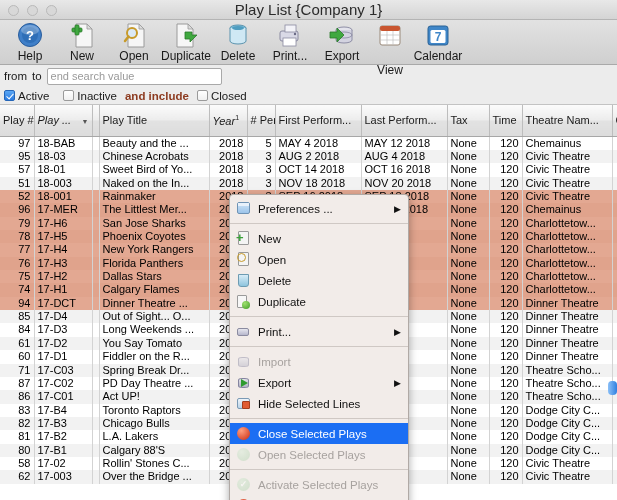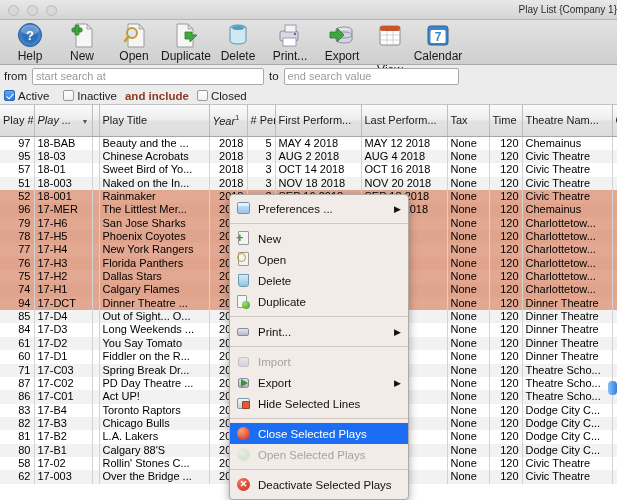--- a/index.html
+++ b/index.html
@@ -25,22 +25,22 @@
   .traffic {
     position: absolute; top: 5px; left: 8px;
     display: flex; gap: 8px;
   }
   .light {
     width: 11px; height: 11px; border-radius: 50%;
     background: #d8d8d8;
     border: 1px solid #b9b9b9;
   }
   .title-text {
-    text-align: right;
-    font-size: 10px;
+    text-align: center;
+    font-size: 15px;
     line-height: 20px;
     color: #2b2b2b;
   }
 
   
   .toolbar {
     height: 45px;
     background: linear-gradient(to bottom, #e2e2e2 0%, #cfcfcf 100%);
     border-bottom: 1px solid #a9a9a9;
     display: flex;
@@ -435,21 +435,20 @@
           <rect x="6.5" y="8" width="15" height="13" rx="1.5" fill="#ffffff"></rect>
           <text x="14" y="19" font-size="12" font-weight="bold" fill="#3f86c8" text-anchor="middle" font-family="Liberation Sans, sans-serif">7</text>
         </svg>
       </div>
       <div class="tb-label">Calendar</div>
     </div>
   </div>
 
   <div class="searchbar">
     <span class="lbl-from">from</span>
-    <div class="txtfield" id="from-field">start search at</div>
     <span class="lbl-to">to</span>
     <div class="txtfield" id="to-field">end search value</div>
   </div>
 
   <div class="filterbar">
     <div class="chk-wrap">
       <span class="chkbox on"></span>
       <span class="chk-label">Active</span>
     </div>
     <div class="chk-wrap" style="margin-left:10px">
@@ -925,20 +924,26 @@
         </span>
         <span class="mi-label">Close Selected Plays</span>
       </div>
       <div class="mi dis">
         <span class="mi-icon" style="opacity: 0.45;">
           <span class="greenball"></span>
         </span>
         <span class="mi-label">Open Selected Plays</span>
       </div>
       <div class="msep"></div>
+      <div class="mi dis">
+        <span class="mi-icon" style="opacity: 0.45;">
+          <span class="chkmark"></span>
+        </span>
+        <span class="mi-label">Activate Selected Plays</span>
+      </div>
       <div class="mi">
         <span class="mi-icon">
           <span class="xmark"></span>
         </span>
         <span class="mi-label">Deactivate Selected Plays</span>
       </div>
     </div>
 
 </div>
 

